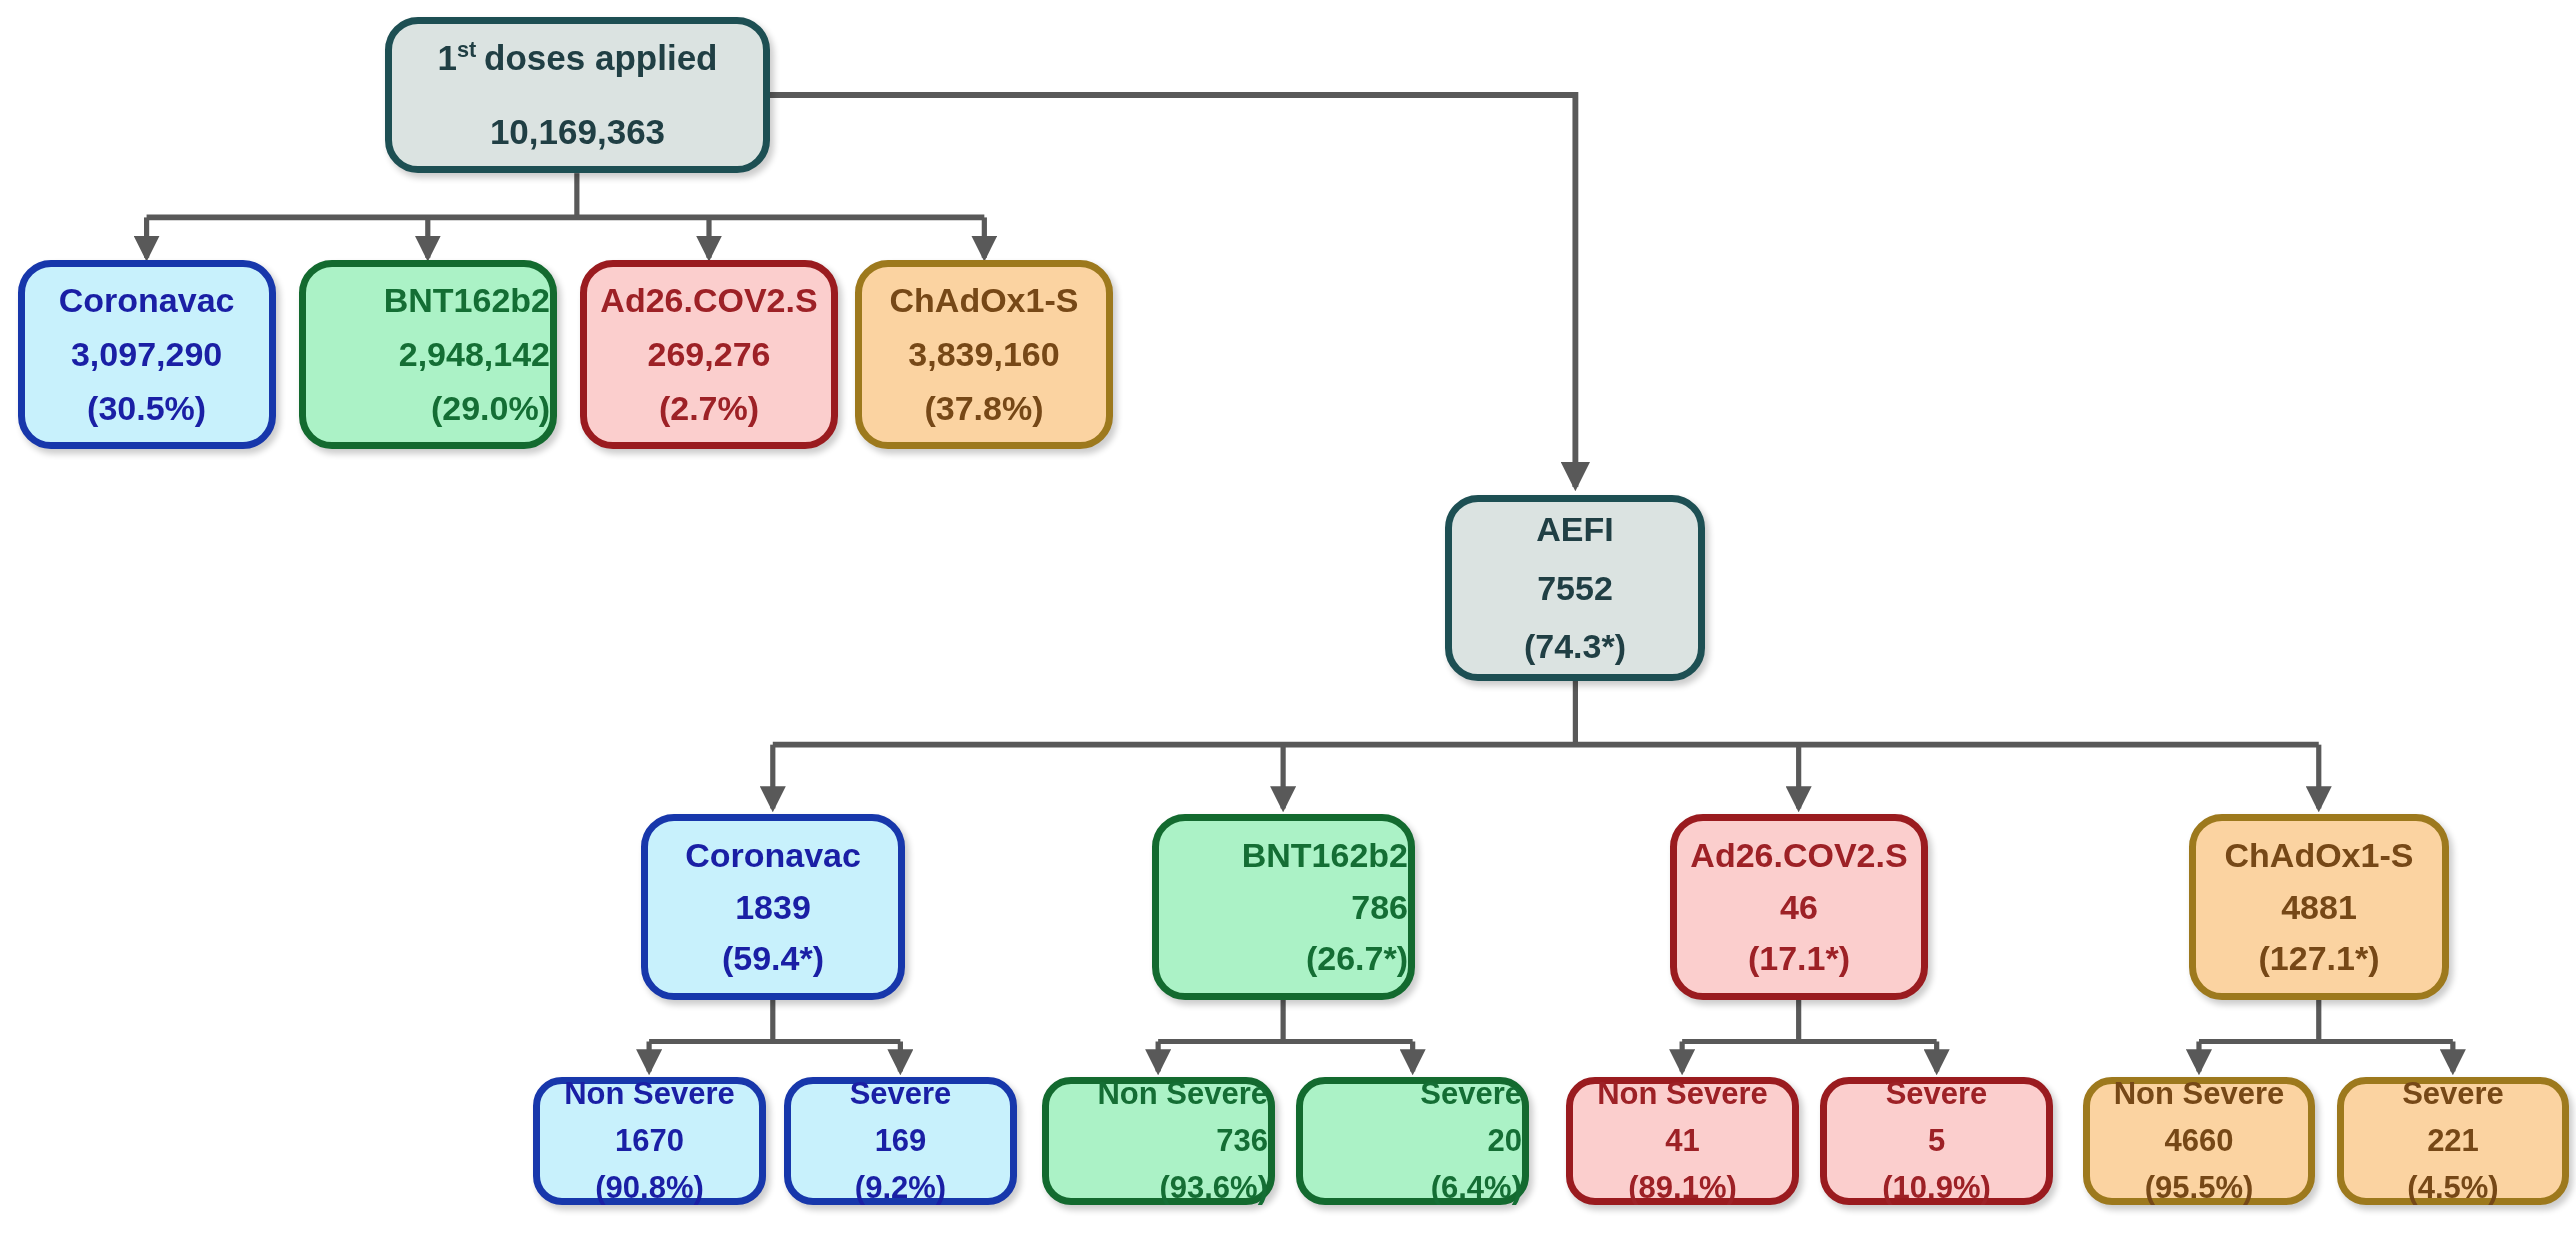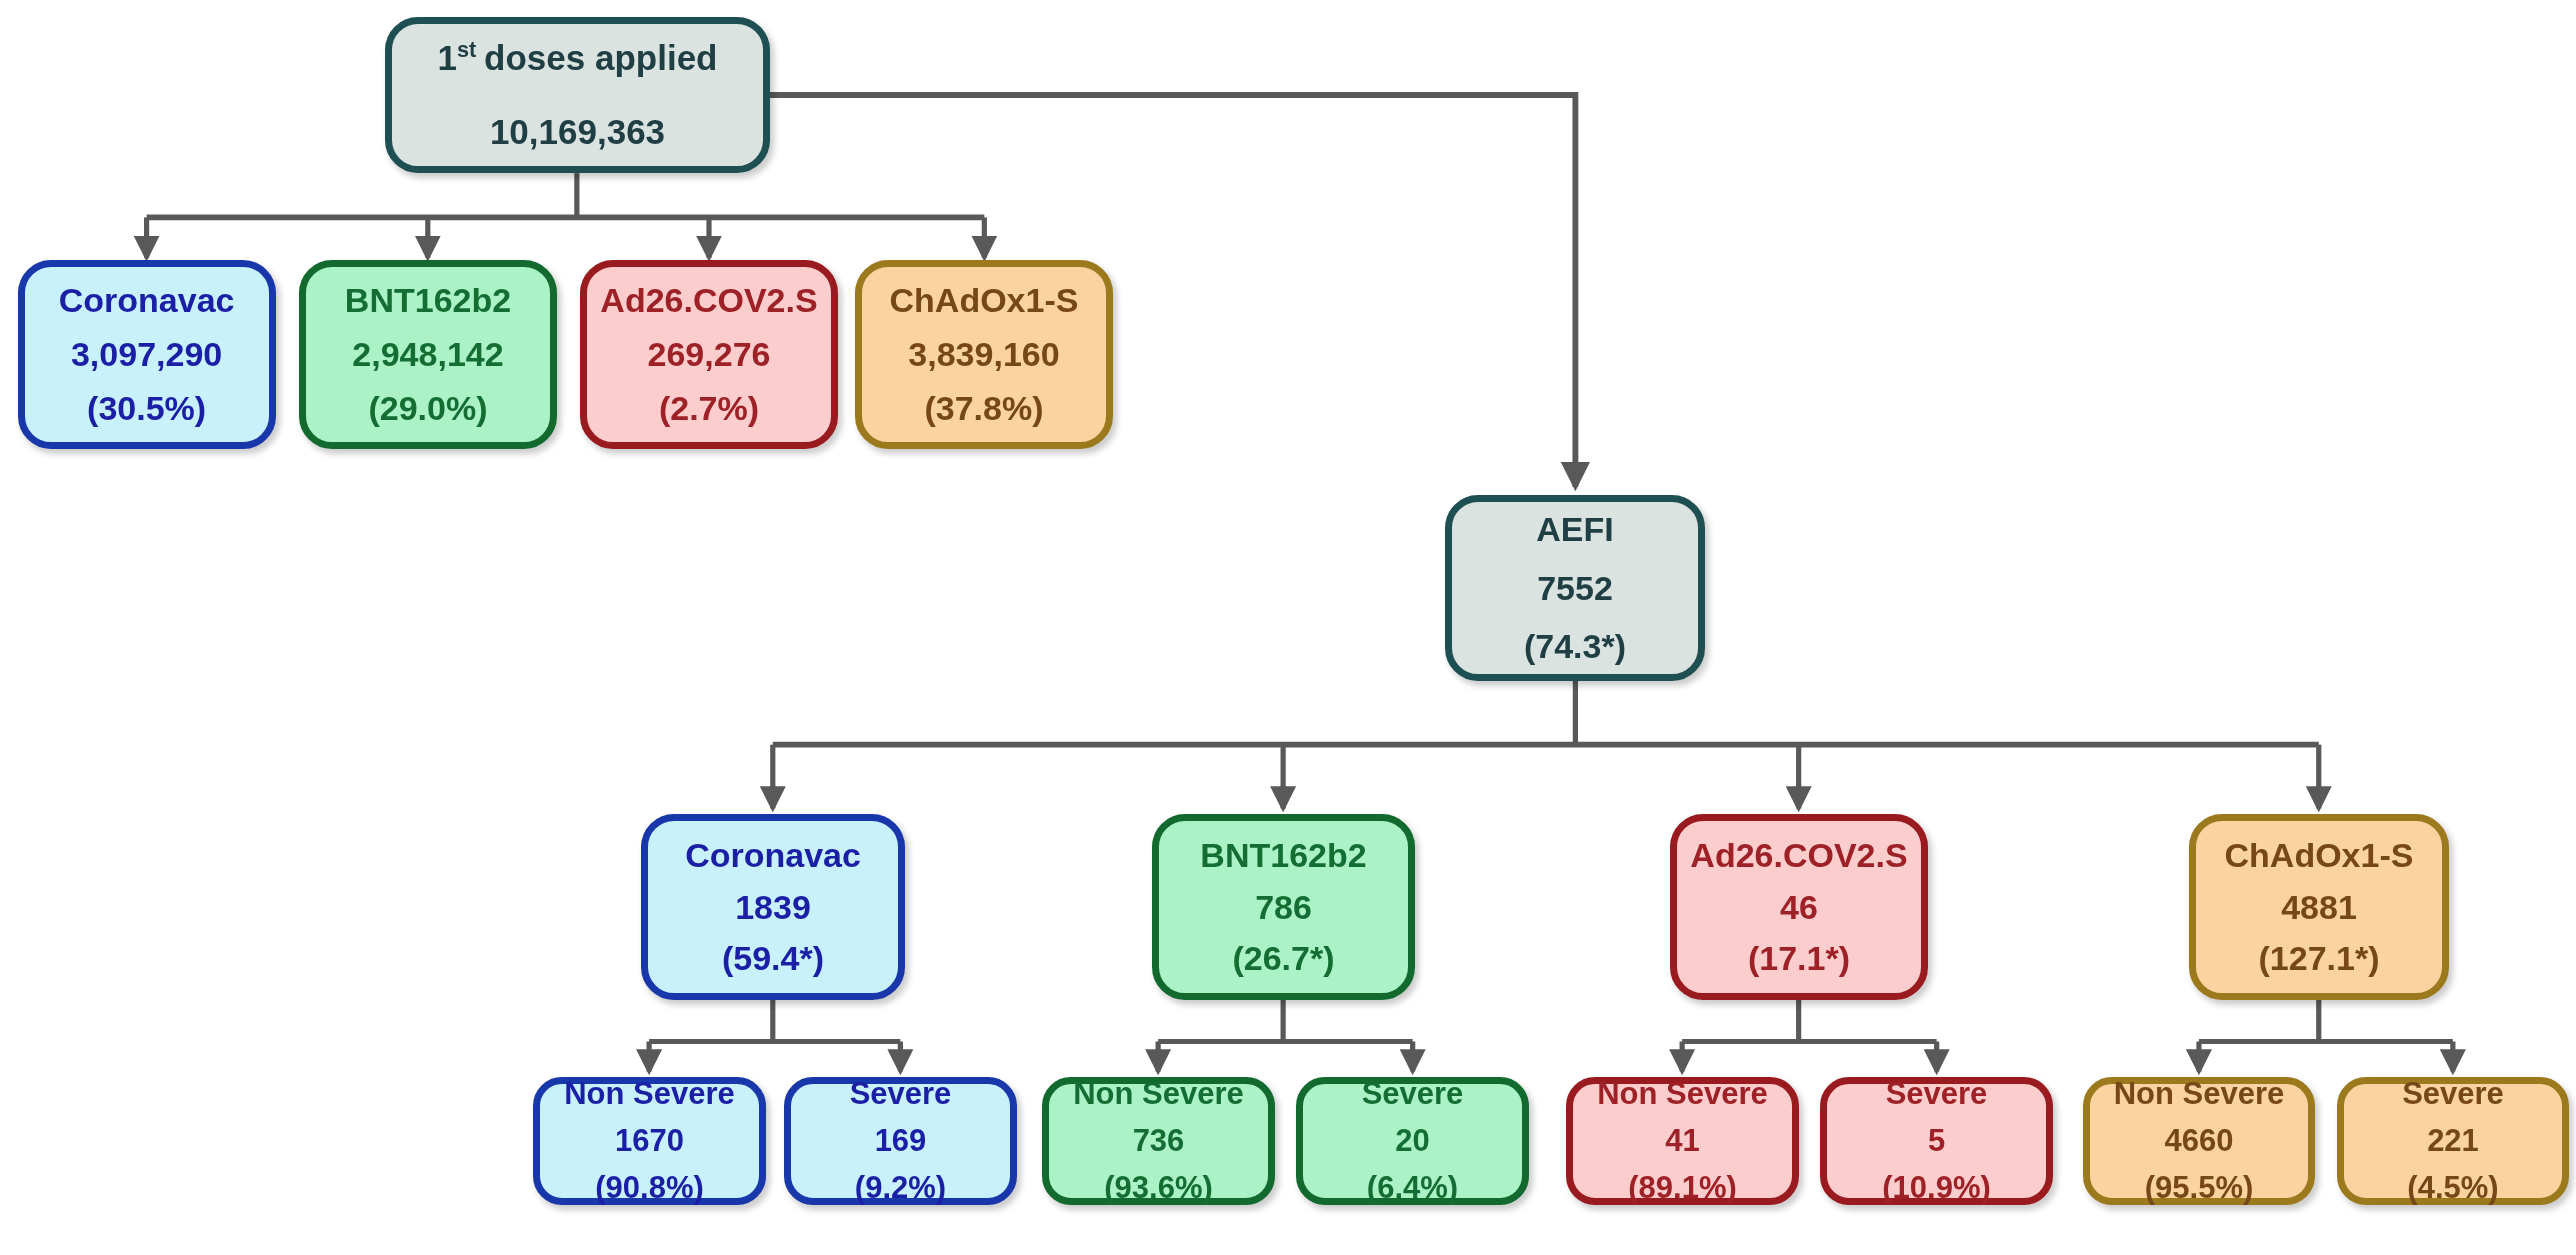--- a/index.html
+++ b/index.html
@@ -27,21 +27,21 @@
     text-align:center;
     font-weight:bold;
     border-style:solid;
     border-width:7.8px;
     border-radius:33px;
     box-shadow:3.3px 4.6px 5.9px rgba(0,0,0,0.20);
     line-height:1.08;
   }
   .c-gray  {background:var(--gray-fill,#dbe3e1);  border-color:var(--gray-border,#1d4f53);  color:var(--gray-text,#203f44);}
   .c-blue  {background:var(--blue-fill,#c8f1fc);  border-color:var(--blue-border,#1737ab);  color:var(--blue-text,#1a1fa5);}
-  .c-green {background:var(--green-fill,#abf2c6); border-color:var(--green-border,#136a2f); color:var(--green-text,#146e34);}
+  .c-green {background:var(--green-fill,#abf2c6); border-color:var(--green-border,#136a2f); color:var(--green-text,#146e34);align-items:flex-end;}
   .c-red   {background:var(--red-fill,#fbcecd);   border-color:var(--red-border,#9a1b1f);   color:var(--red-text,#9d2126);}
   .c-orange{background:var(--orange-fill,#fbd3a1);border-color:var(--orange-border,#9d791d);color:var(--orange-text,#764817);}
 
   .n-root {left:385px; top:17px;  width:385px; height:156px; font-size:35px; gap:36px;}
   .n-root sup{font-size:62%; line-height:0;text-align:right;}
   .n-root .rest{margin-left:7.8px;margin-top:40px;}
 
   .row1{top:260px; height:189px; font-size:34px; gap:17.6px;}
   .n-corona1{left:17.6px;   width:258px;}
   .n-bnt1   {left:299px;  width:258px;}

